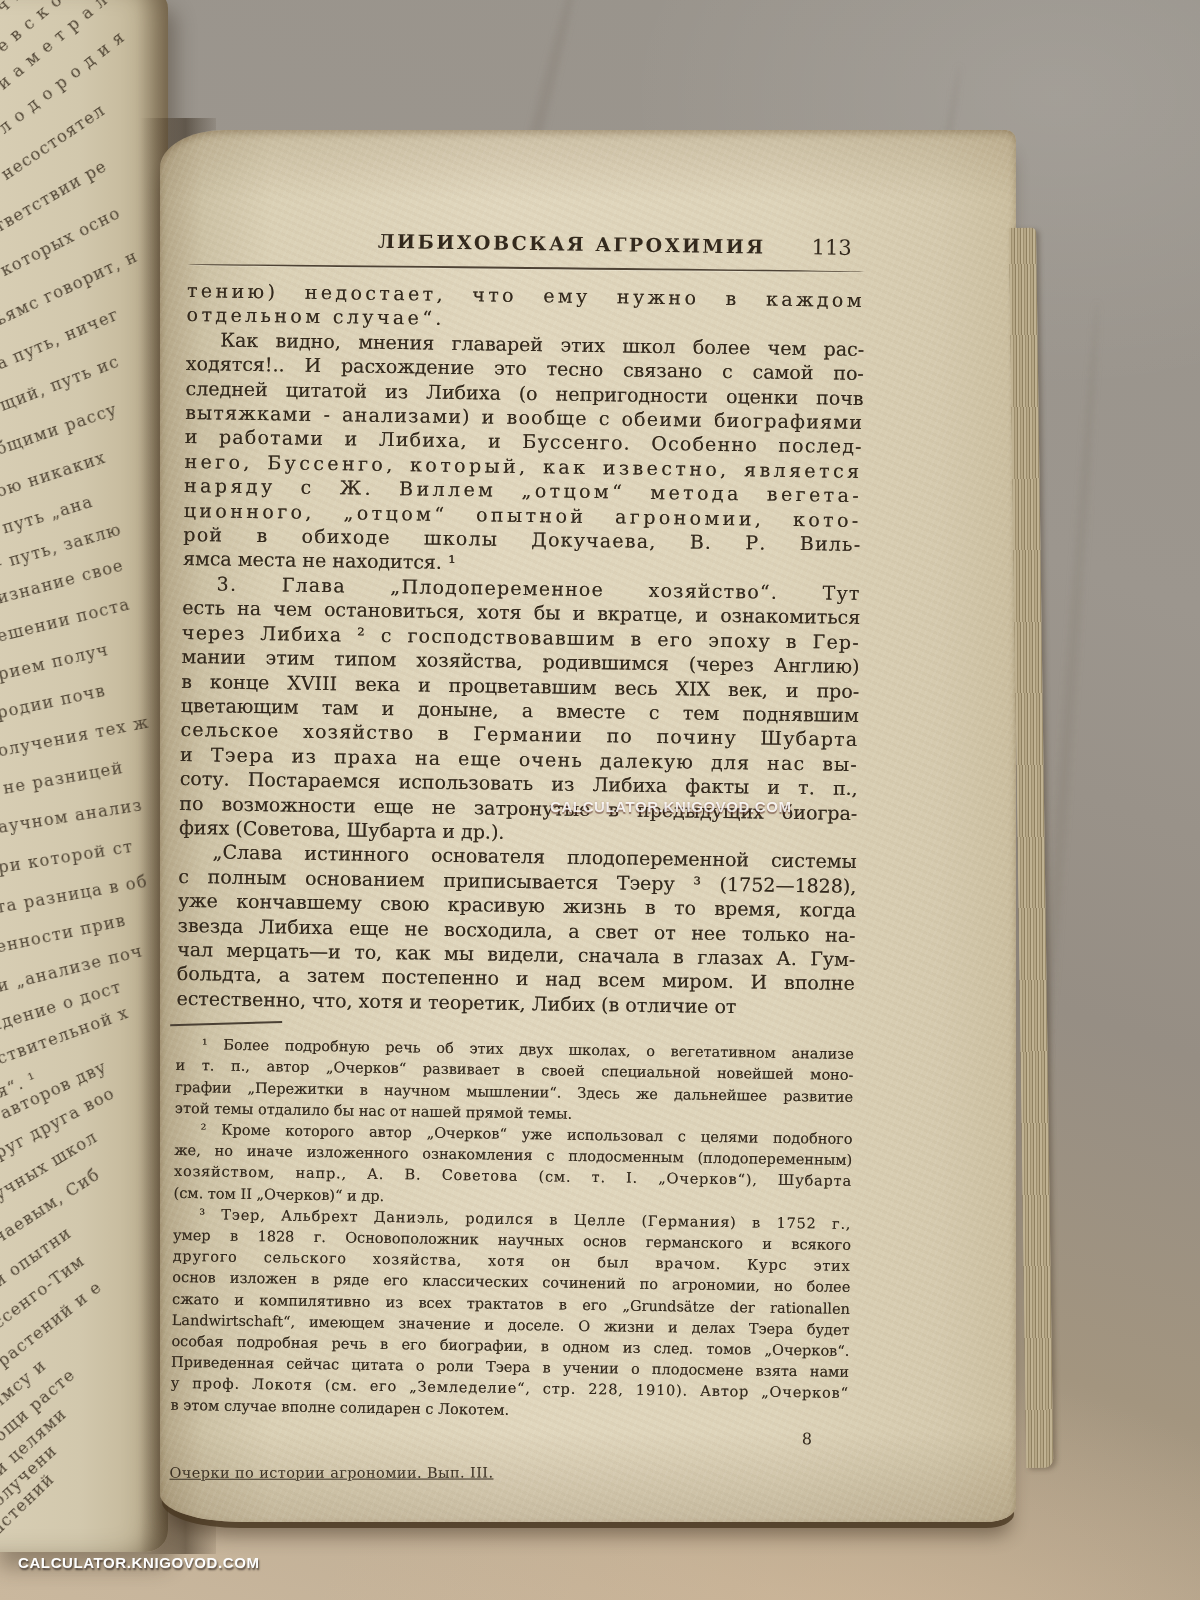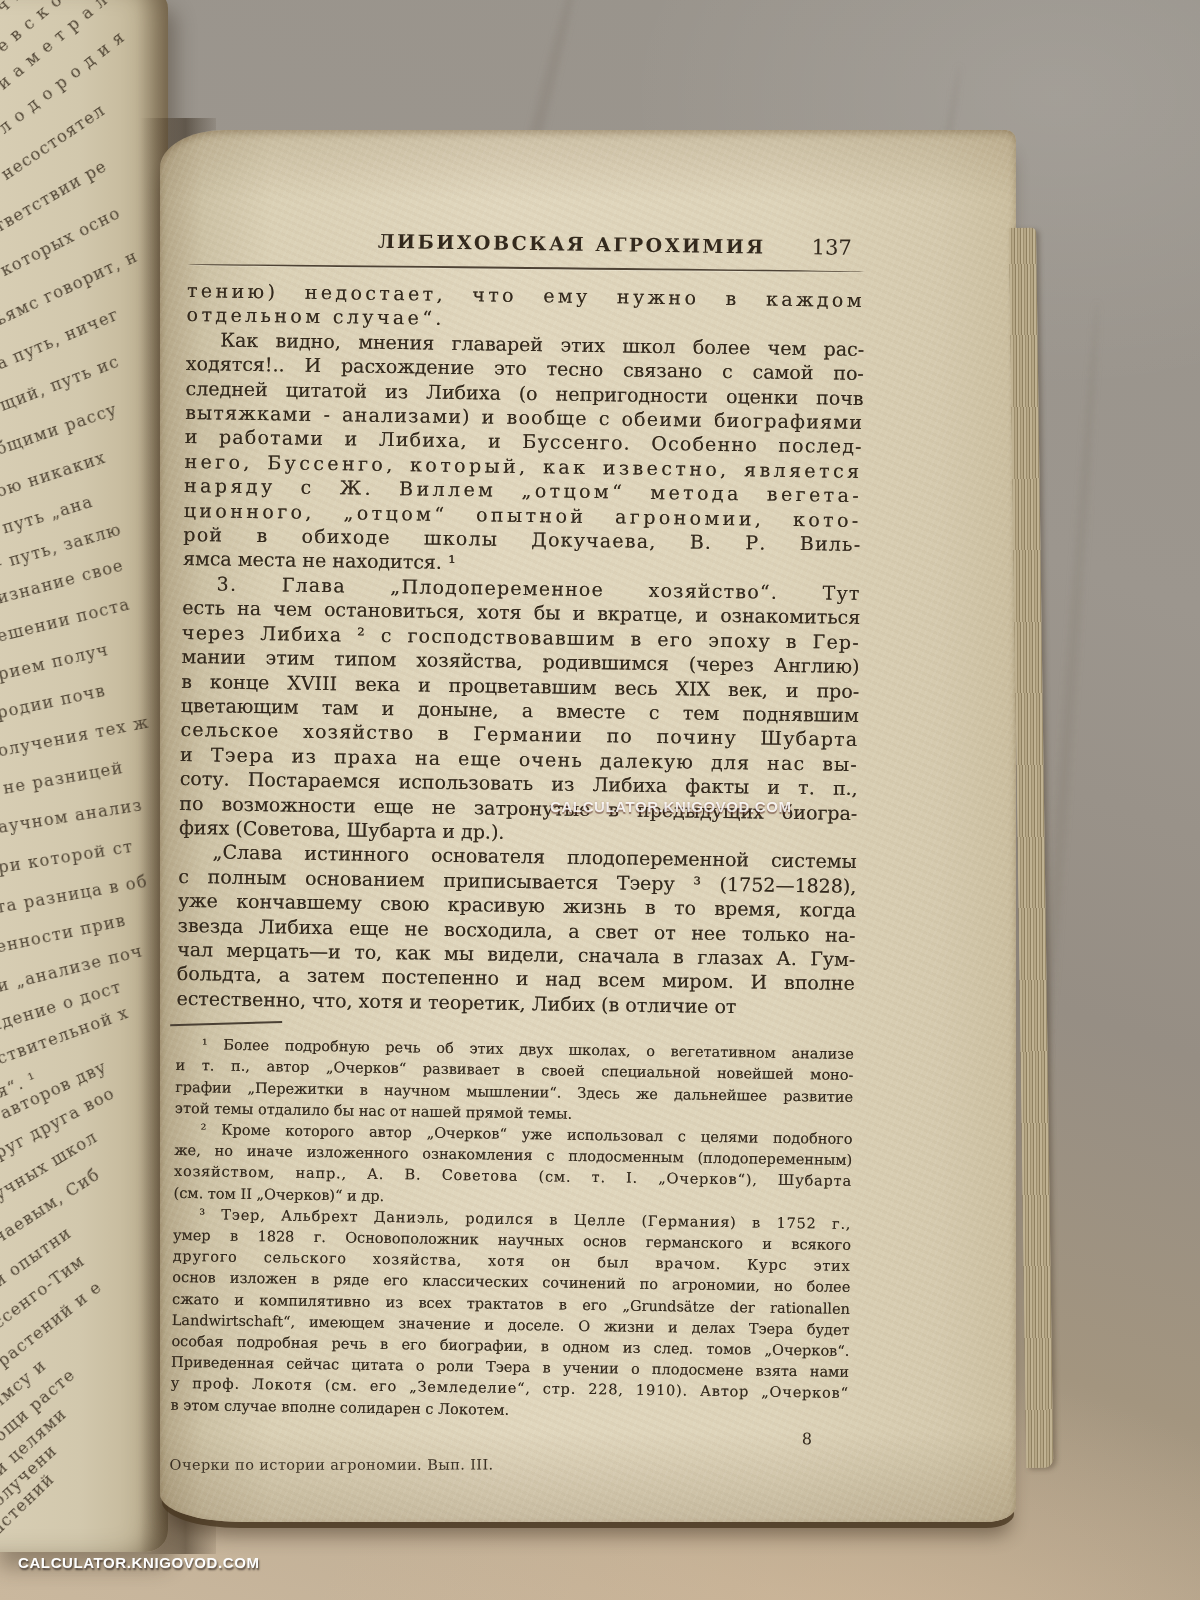--- a/index.html
+++ b/index.html
@@ -99,22 +99,22 @@
     font-size:14.5px;line-height:21.2px;white-space:nowrap;
     text-align:justify;text-align-last:justify;
     text-shadow:0 0 0.4px rgba(51,41,29,0.55);
   }
   .fline.end{text-align-last:left;}
   .fline.ind{text-indent:26px;}
   .fline.sp1{letter-spacing:0.8px;}
 
   .signature{ text-align:right;padding-right:36px;font-size:16px;margin-top:4px;}
   .page-footer{
-    font-size:14.5px;letter-spacing:0.4px;margin-top:18px;
-    transform:rotate(-0.9deg);transform-origin:left center;color:#3a3023;
+    font-size:14.5px;letter-spacing:0.4px;margin-top:26px;
+    transform:rotate(-0.9deg);transform-origin:left center;color:#3a3023;text-decoration:underline;
   }
 
   
   .wm{
     position:absolute;font-family:Liberation Sans, sans-serif;font-weight:bold;
     font-size:15px;letter-spacing:0.6px;z-index:50;white-space:nowrap;
   }
   .wm-center{
     left:550px;top:798px;color:rgba(255,255,255,0.88);
     text-shadow:0 2px 1px rgba(90,50,40,0.55), 0 0 2px rgba(120,60,50,0.35);
@@ -176,21 +176,21 @@
       <div class="frag" style="top: 1538px; left: -6px; transform: rotate(-44deg);">растений</div>
     </div>
 </div>
 
 <div class="spine"></div>
 
 <div class="right-page">
   <div class="content">
     <div class="header-row">
       <div class="page-title">ЛИБИХОВСКАЯ АГРОХИМИЯ</div>
-      <div class="page-number">137</div>
+      <div class="page-number">113</div>
     </div>
     <div class="rule"></div>
     <div id="body-lines">
         <div class="line sp2">тению) недостает, что ему нужно в каждом</div>
         <div class="line end sp2">отдельном случае“.</div>
         <div class="line ind">Как видно, мнения главарей этих школ более чем рас-</div>
         <div class="line">ходятся!.. И расхождение это тесно связано с самой по-</div>
         <div class="line">следней цитатой из Либиха (о непригодности оценки почв</div>
         <div class="line sp1">вытяжками - анализами) и вообще с обеими биографиями</div>
         <div class="line sp1">и работами и Либиха, и Буссенго. Особенно послед-</div>

